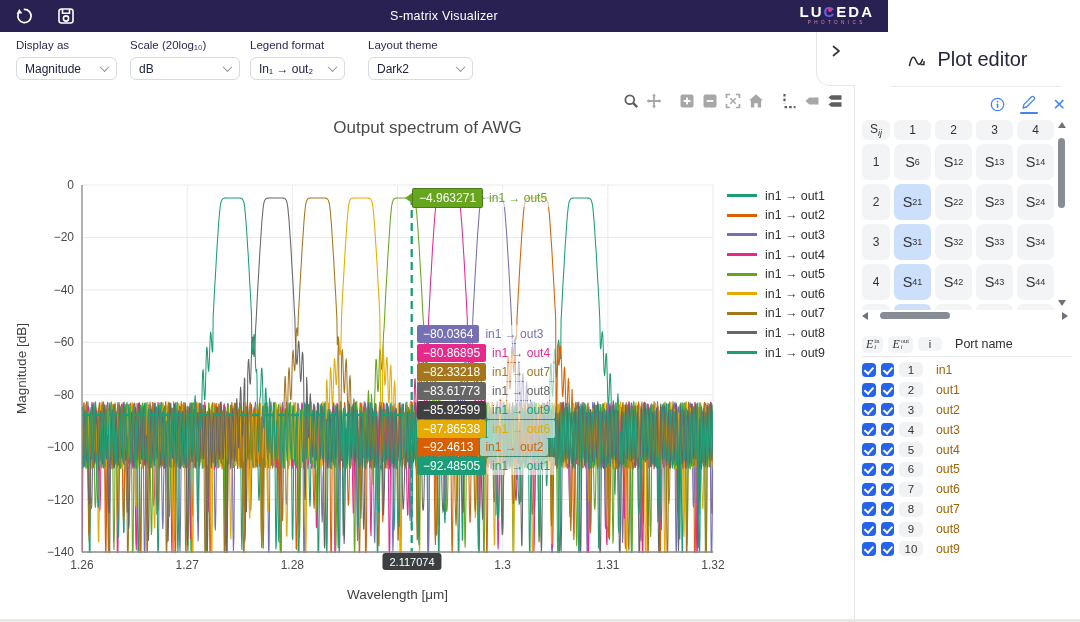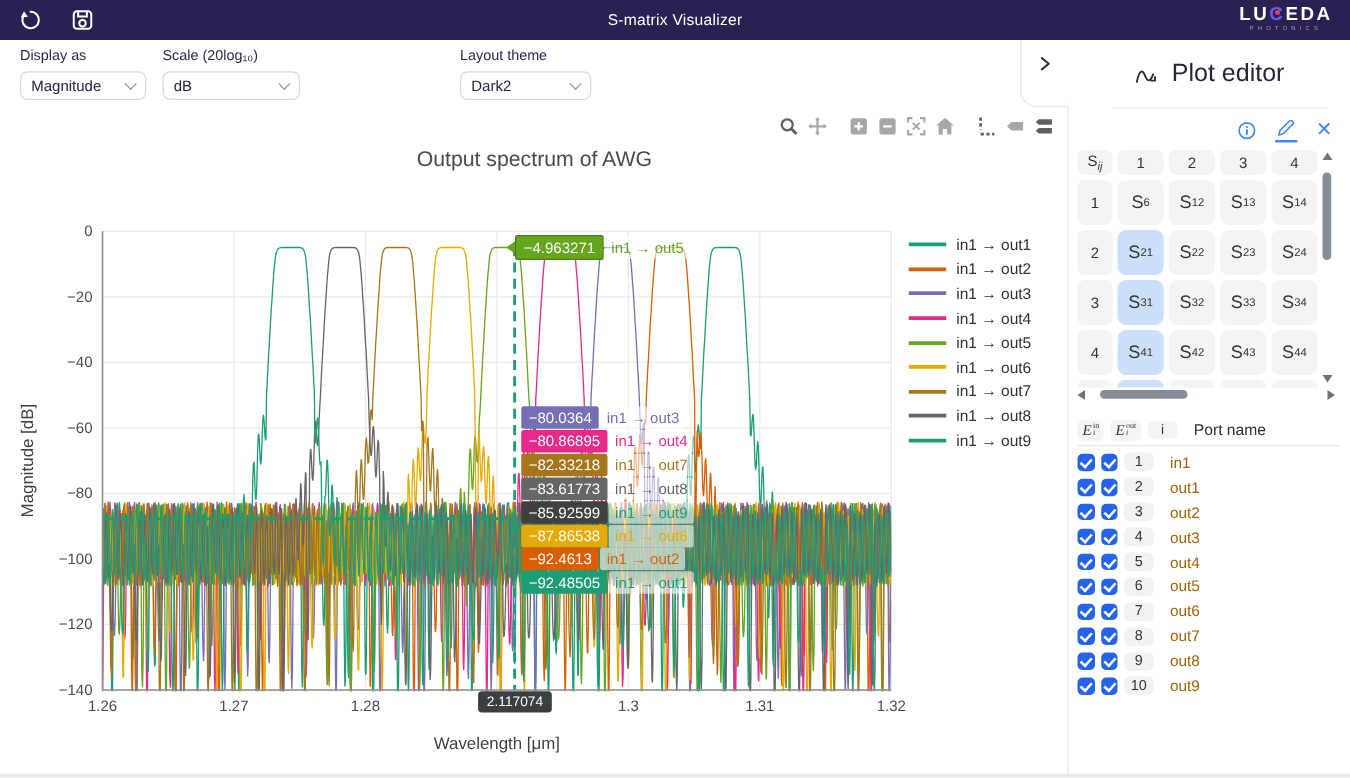--- a/index.html
+++ b/index.html
@@ -1,20 +1,20 @@
 <!DOCTYPE html>
 <html><head>
 <meta charset="utf-8">
 <style>
   * { margin:0; padding:0; box-sizing:border-box; }
   body { font-family:"Liberation Sans","DejaVu Sans",sans-serif; background:#fff; }
   .app { position:relative; width:1080px; height:622px; background:#fff; overflow:hidden; }
 
   
-  .topbar { position:absolute; left:0; top:0; width:1080px; height:32px; background:#2a2153; z-index:30; }
+  .topbar { position:absolute; left:0; top:0; width:888px; height:32px; background:#2a2153; z-index:30; }
   .topbar-icon { position:absolute; top:6px; width:20px; height:20px; cursor:pointer; }
   .topbar-title { position:absolute; left:0; top:0; width:100%; height:32px; line-height:32px;
                   text-align:center; color:#fff; font-size:12.5px; font-weight:500; letter-spacing:.2px; }
   .brand { position:absolute; right:14px; top:4px; text-align:center; line-height:1; }
   .brand-name { color:#fff; font-size:15px; font-weight:700; letter-spacing:2px; }
   .brand-c { position:relative; color:#6a5cf0; }
   .brand-c::after { content:""; position:absolute; left:4.5px; top:5px; width:4px; height:4px;
                     border-radius:50%; background:#e83a7a; }
   .brand-sub { color:#d389ad; font-size:4.6px; letter-spacing:3.4px; margin-top:2px; }
 
@@ -138,20 +138,27 @@
         <div class="ctrl-label">Display as</div>
         <div class="ctrl-select" style="width: 101px;">
           <span>Magnitude</span>
           <span class="ctrl-chevron"></span>
         </div>
       </div>
       <div class="ctrl-group" style="left: 130px;">
         <div class="ctrl-label">Scale (20log₁₀)</div>
         <div class="ctrl-select" style="width: 110px;">
           <span>dB</span>
+          <span class="ctrl-chevron"></span>
+        </div>
+      </div>
+      <div class="ctrl-group" style="left: 250px;">
+        <div class="ctrl-label">Legend format</div>
+        <div class="ctrl-select" style="width: 95px;">
+          <span>In₁ → out₂</span>
           <span class="ctrl-chevron"></span>
         </div>
       </div>
       <div class="ctrl-group" style="left: 368px;">
         <div class="ctrl-label">Layout theme</div>
         <div class="ctrl-select" style="width: 105px;">
           <span>Dark2</span>
           <span class="ctrl-chevron"></span>
         </div>
       </div>

